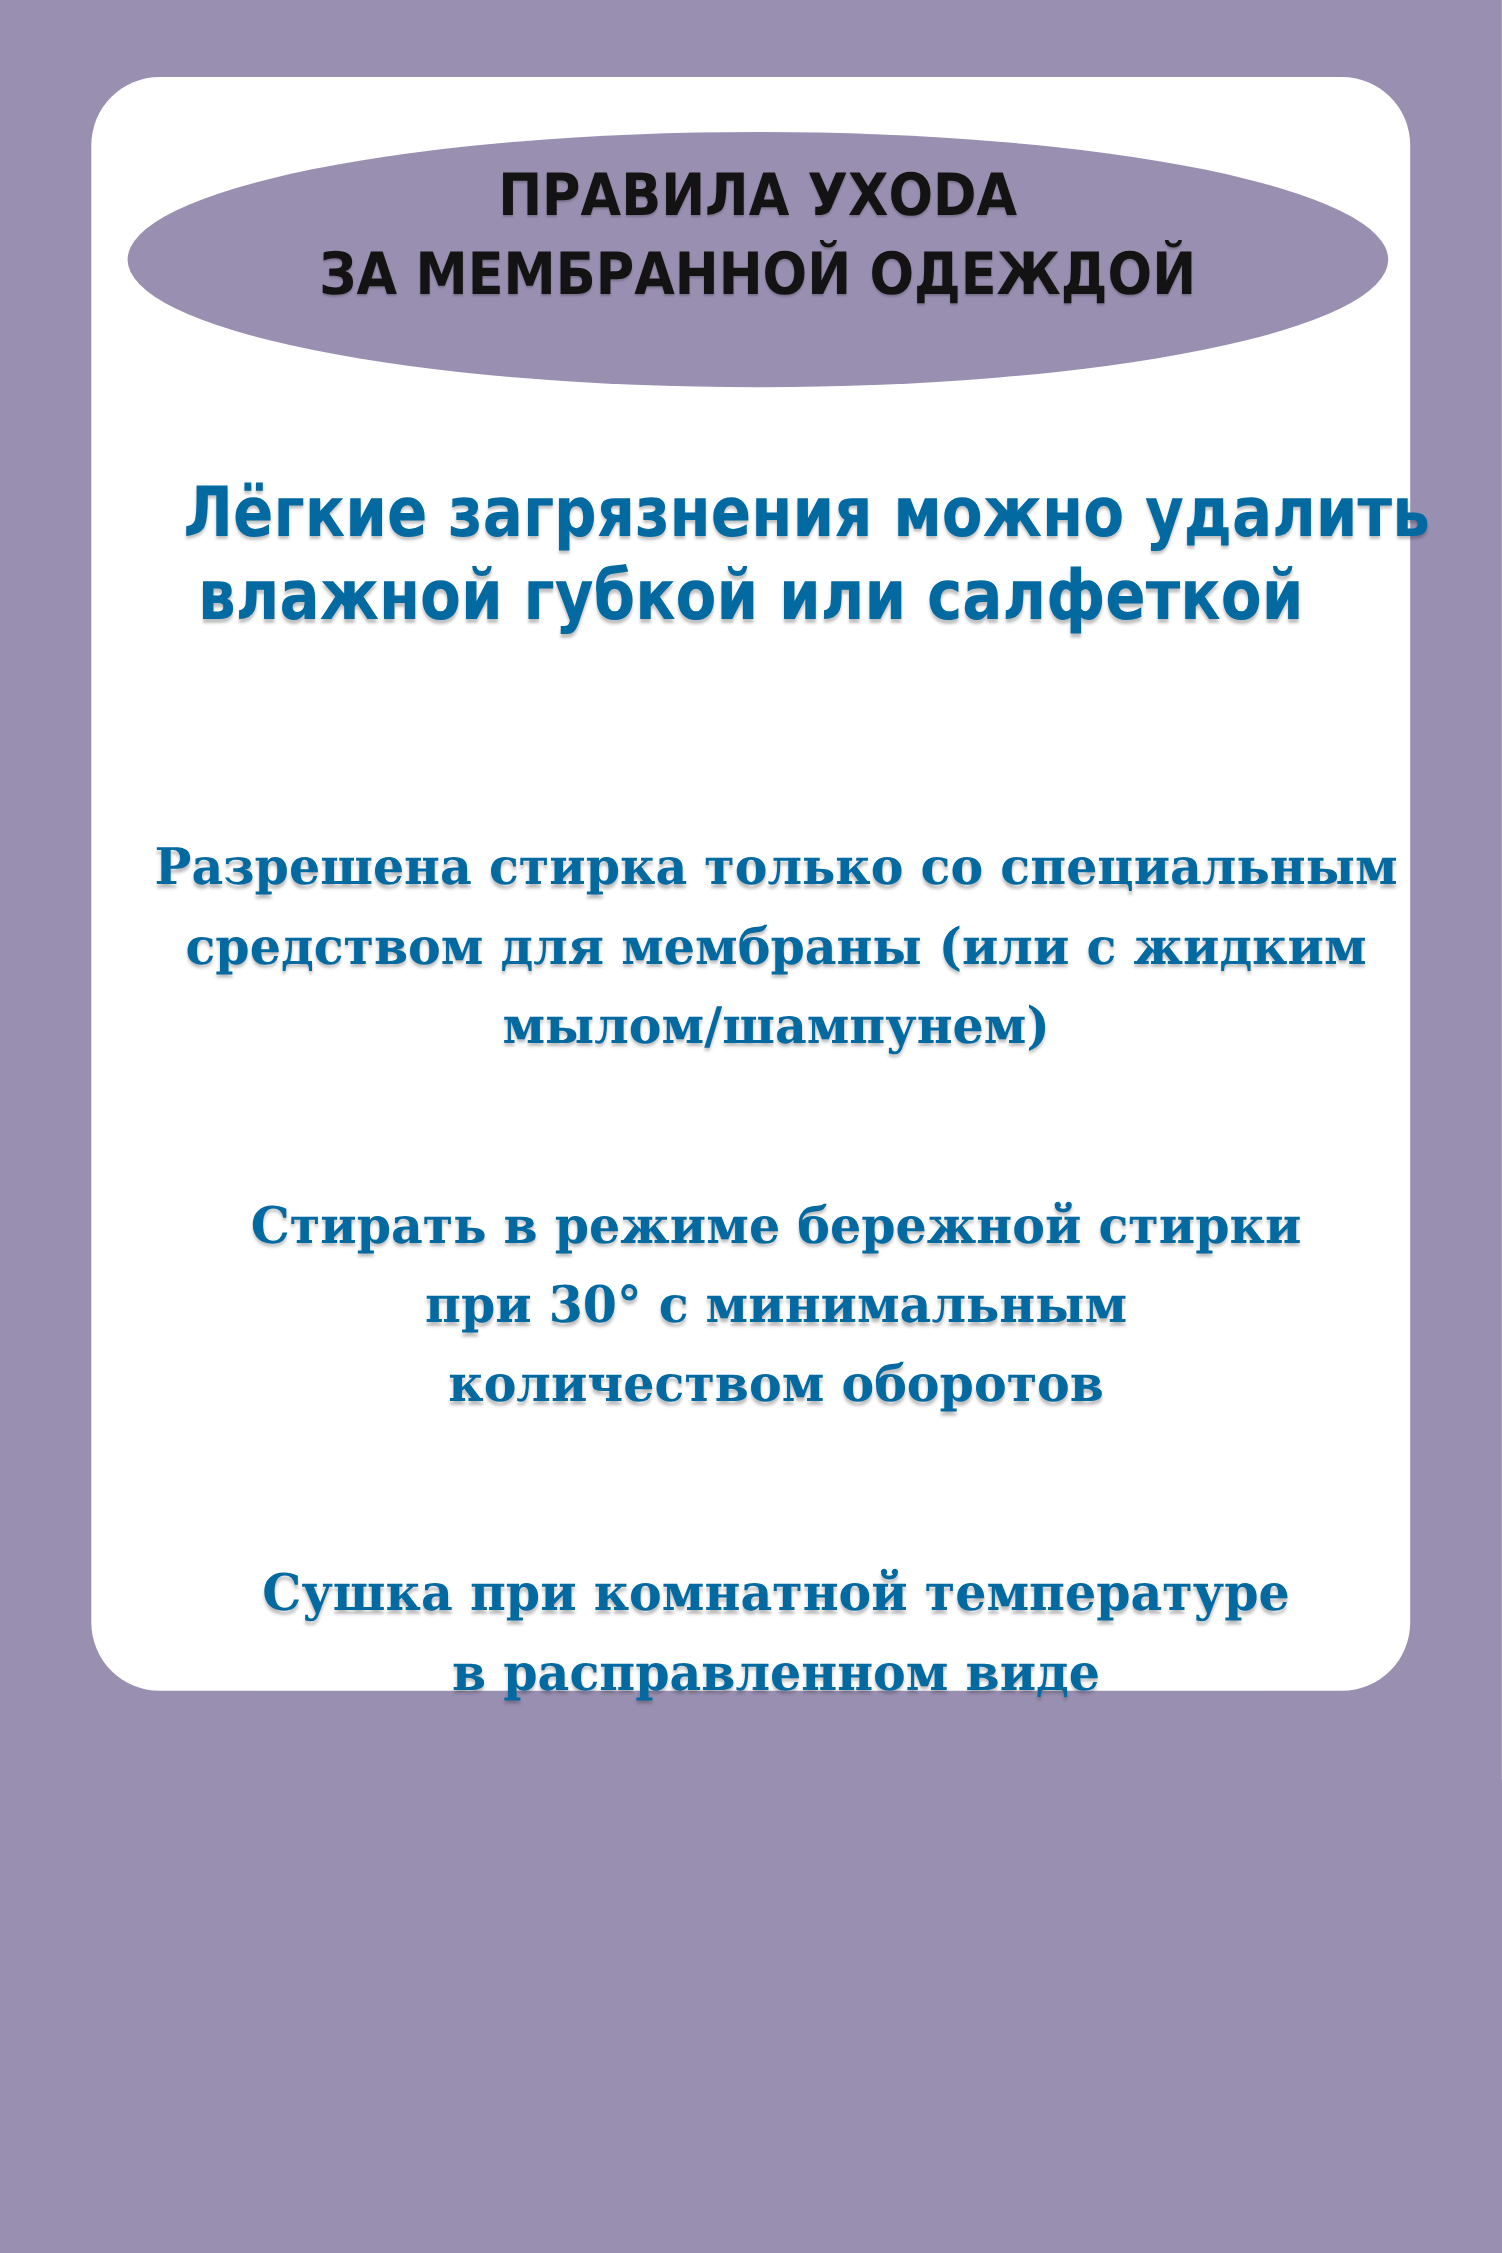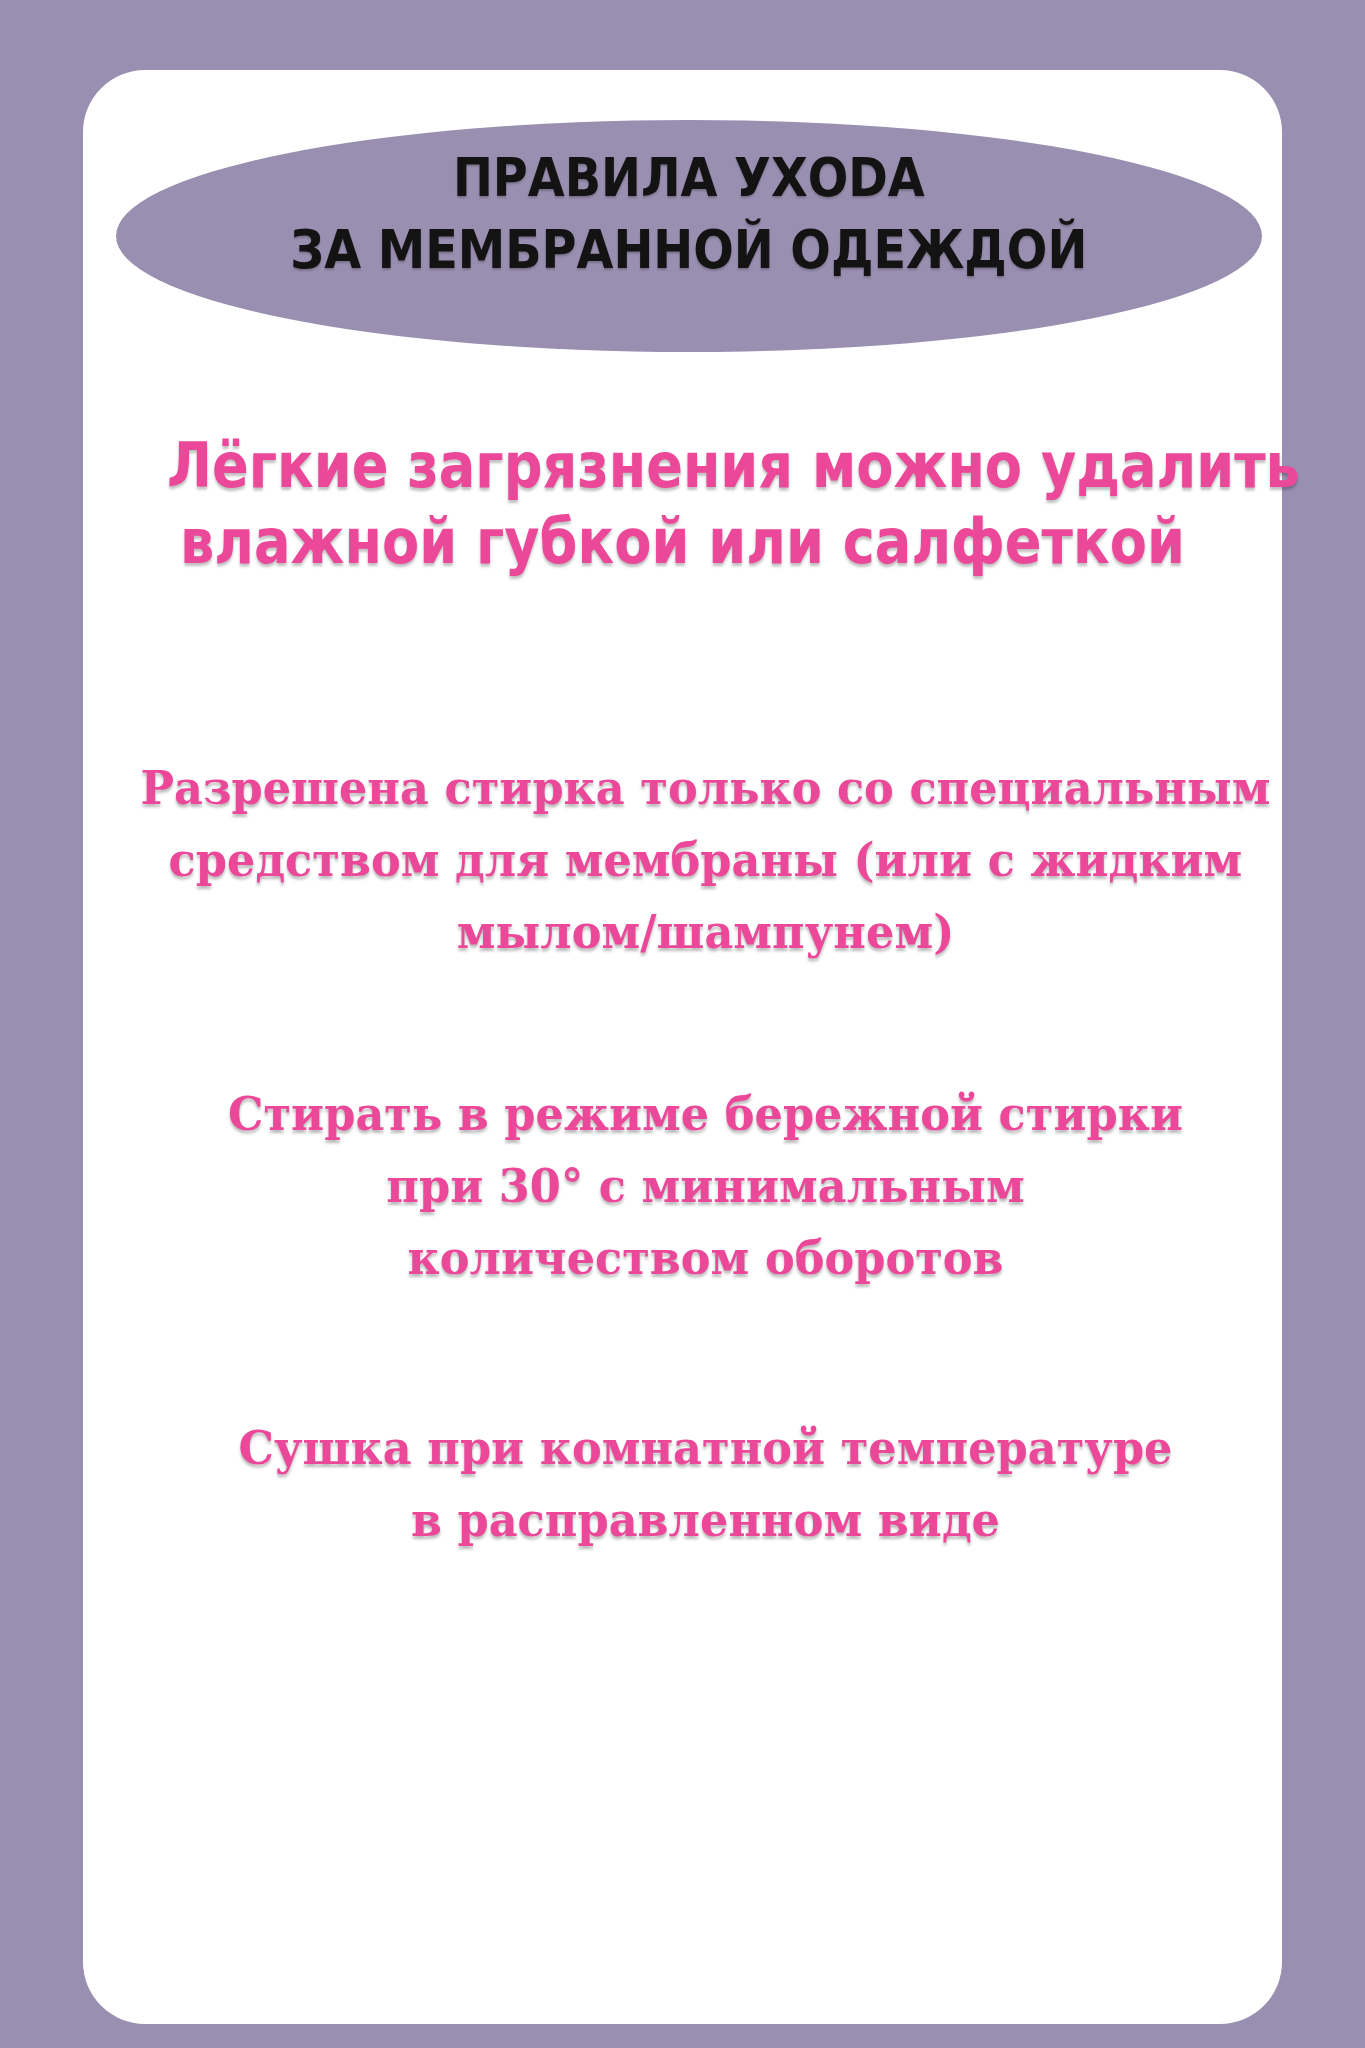--- a/index.html
+++ b/index.html
@@ -13,21 +13,21 @@
     height: 2048px;
     background: #998fb1;
     overflow: hidden;
     font-family: "DejaVu Sans", sans-serif;
   }
   .card {
     position: absolute;
     left: 83px;
     top: 70px;
     width: 1199px;
-    height: 1954px;
+    height: 1467px;
     background: #ffffff;
     border-radius: 62px;
   }
   .badge {
     position: absolute;
     left: 33px;
     top: 50px;
     width: 1146px;
     height: 232px;
     background: #998fb1;
@@ -51,21 +51,21 @@
     white-space: nowrap;
     transform: scaleX(0.90);
     transform-origin: 50% 50%;
     text-shadow: 0 2px 2px rgba(30,30,30,0.25);
   }
   .para {
     position: absolute;
     left: 0;
     width: 100%;
     text-align: center;
-    color: #ec4899;
+    color: #0369a1;
   }
   .para .line {
     white-space: nowrap;
     transform-origin: 50% 50%;
   }
   .para.sans {
     font-family: "DejaVu Sans", sans-serif;
     font-weight: bold;
     font-size: 63px;
     line-height: 76px;

